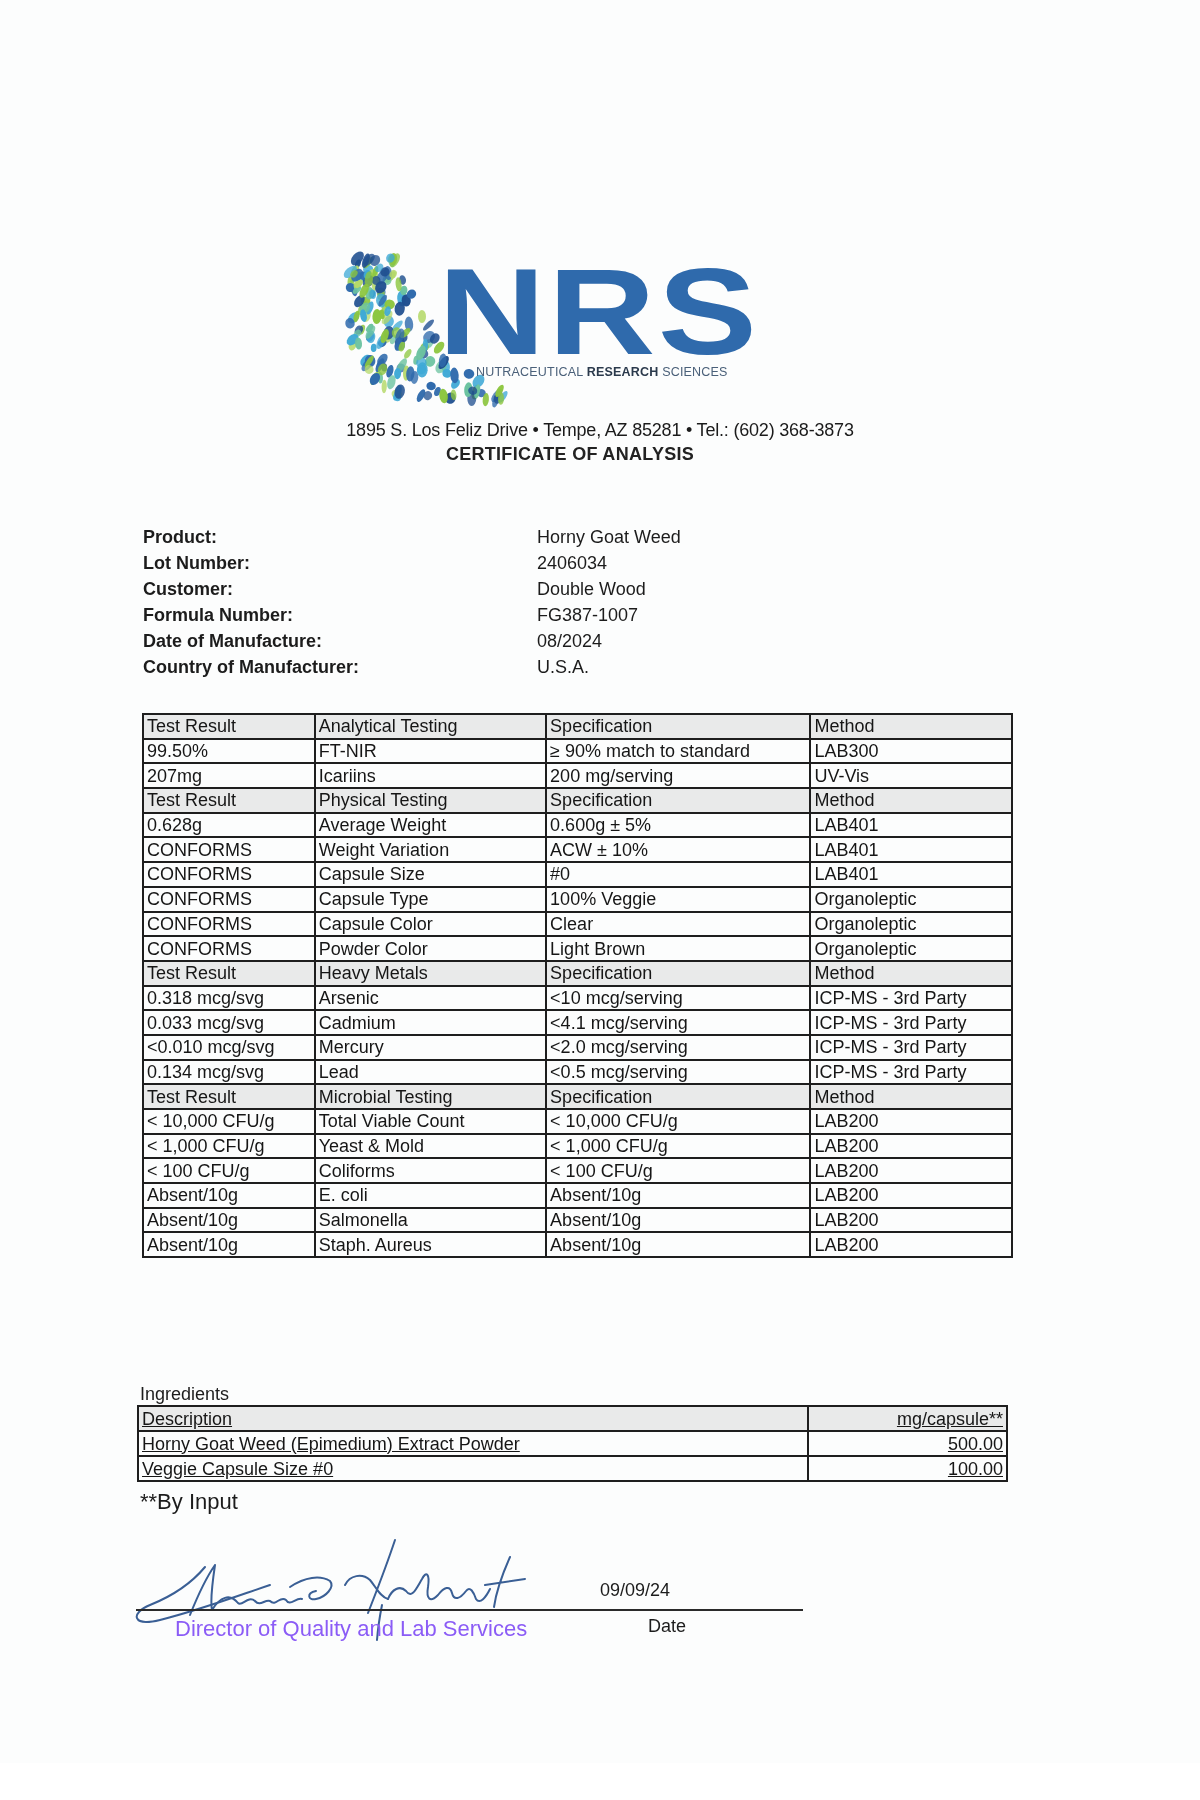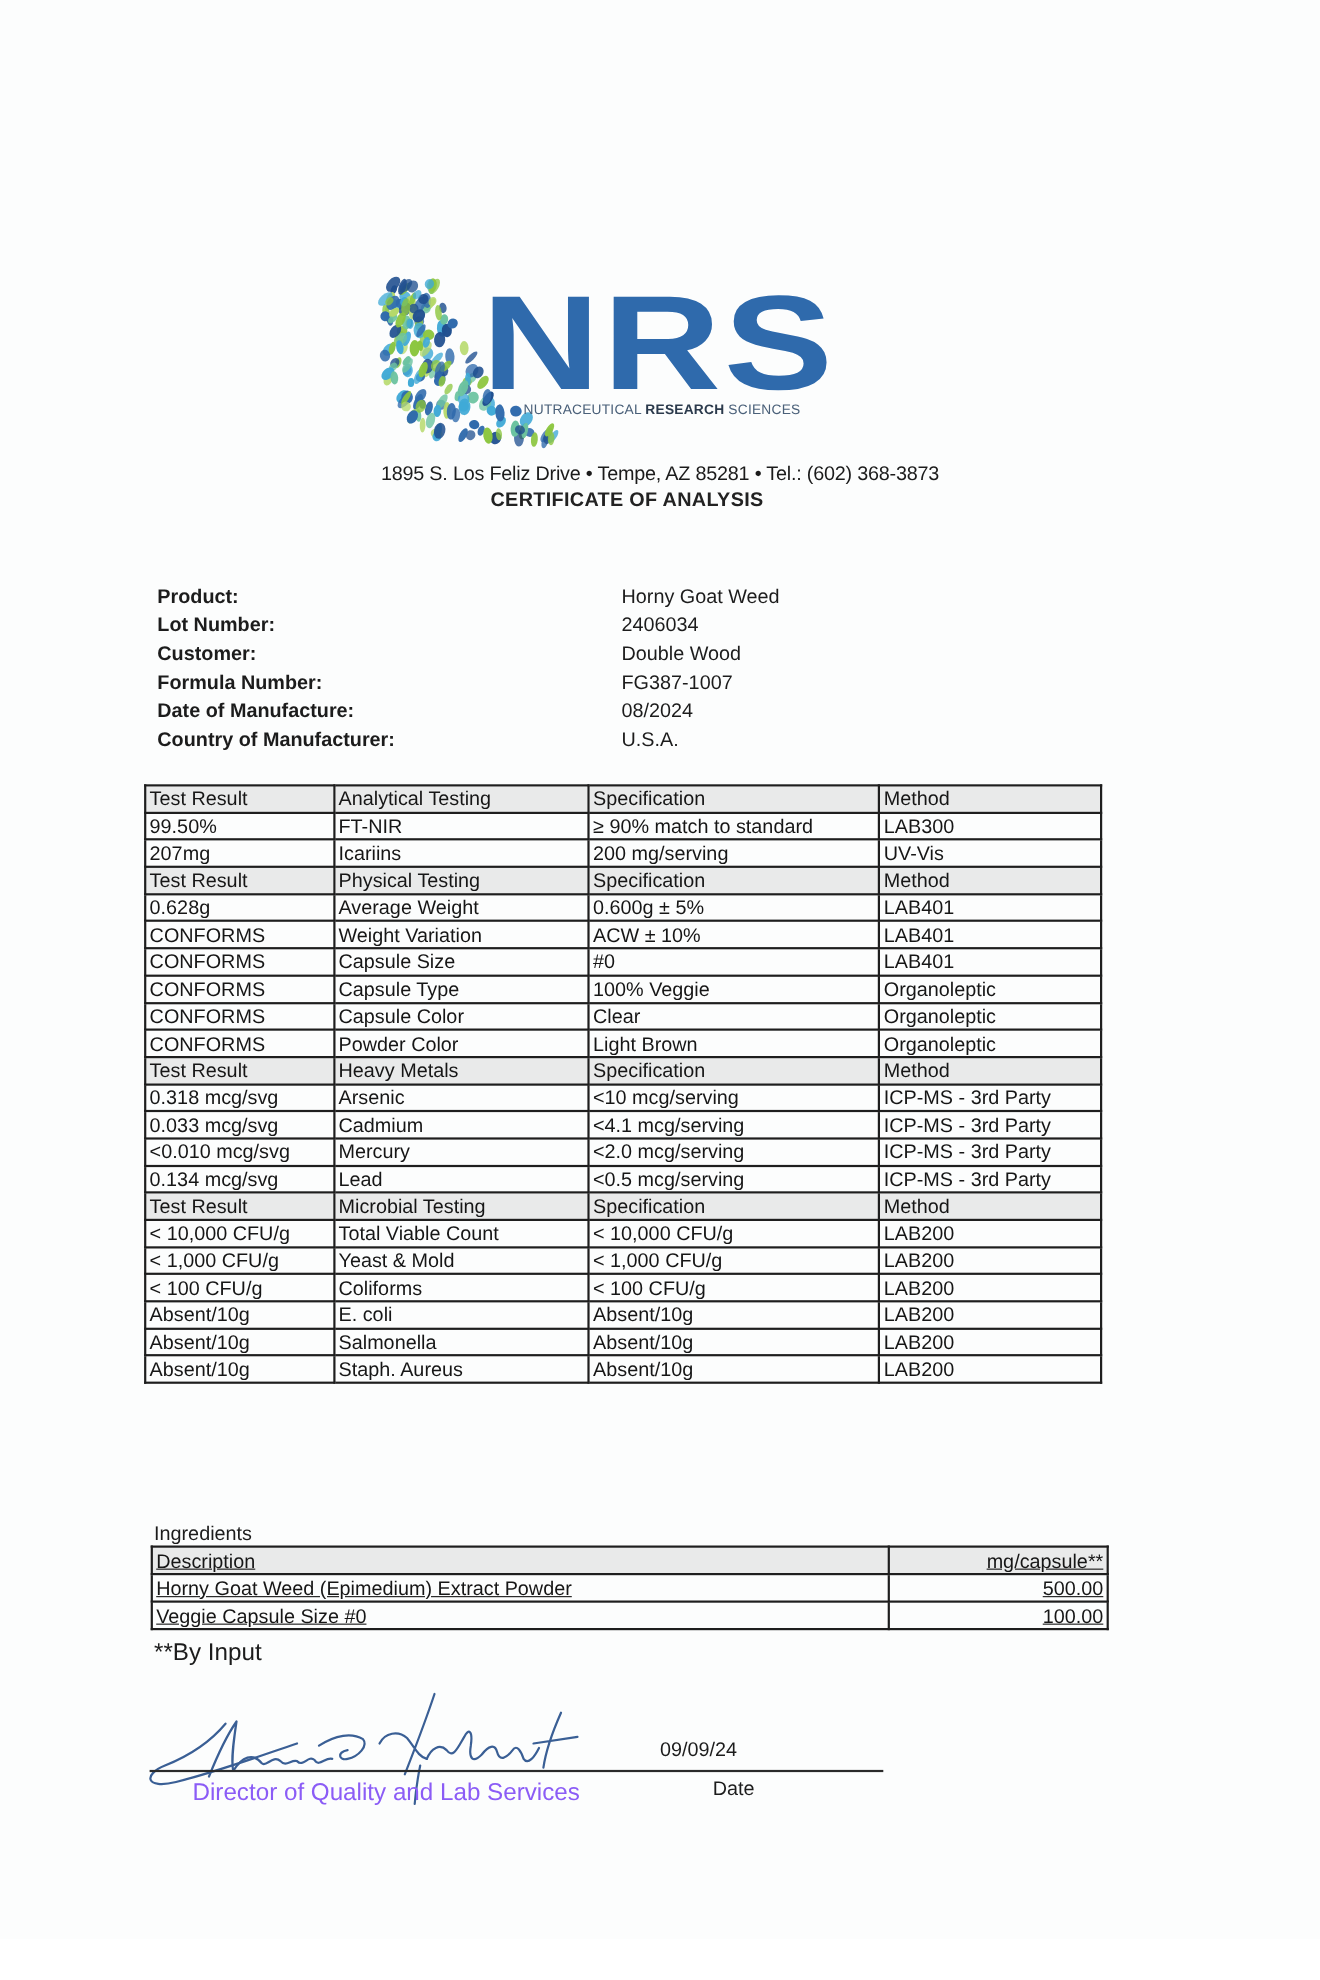--- a/index.html
+++ b/index.html
@@ -35,27 +35,27 @@
       left: 0; width: 1200px; top: 420px; text-align: center;
       font-size: 18px; color: #1b1b1b; letter-spacing: -0.2px;
     }
     .cert-title {
       left: 0; width: 1140px; top: 444px; text-align: center;
       font-size: 18px; font-weight: 700; color: #222; letter-spacing: 0.3px;
     }
 
     
     .info { left: 143px; top: 527px; }
-    .info-row { display: flex; height: 26px; align-items: flex-end; gap: 28px; }
+    .info-row { display: flex; height: 26px; align-items: flex-start; }
     .info-label { width: 394px; font-weight: 700; font-size: 18px; color: #1c1c1c; }
     .info-value { font-size: 18px; color: #1c1c1c; }
 
     
     table { border-collapse: collapse; table-layout: fixed; }
-    .main-table { position: absolute; left: 131px; top: 713px; width: 871px; }
+    .main-table { position: absolute; left: 142px; top: 713px; width: 871px; }
     .main-table td {
       border: 2px solid #1e1e1e; height: 22.7px; padding: 0 3px;
       font-size: 18px; line-height: 22px; white-space: nowrap; overflow: hidden;
       color: #161616;
     }
     .main-table tr.section td { background: #e9eaea; }
     .c1 { width: 167px; } .c2 { width: 225px; } .c3 { width: 257px; } .c4 { width: 196px; }
 
     .ing-label { left: 140px; top: 1384px; font-size: 18px; color: #1c1c1c; }
     .ing-table { position: absolute; left: 137px; top: 1405px; width: 871px; }

